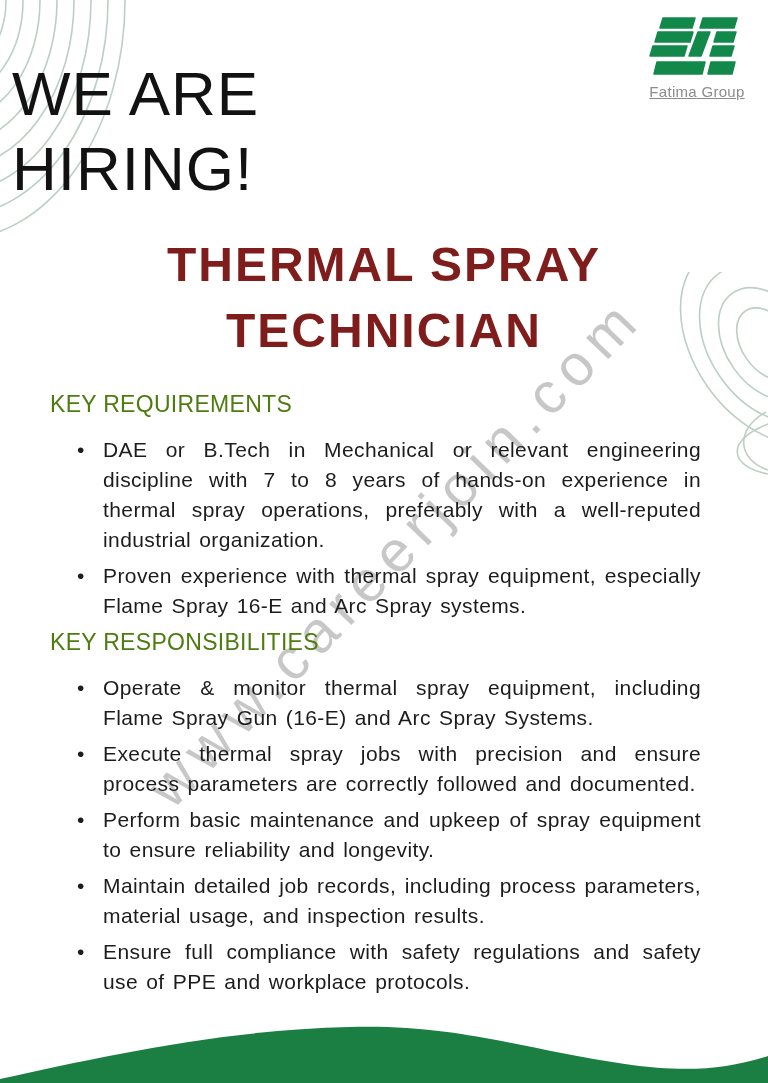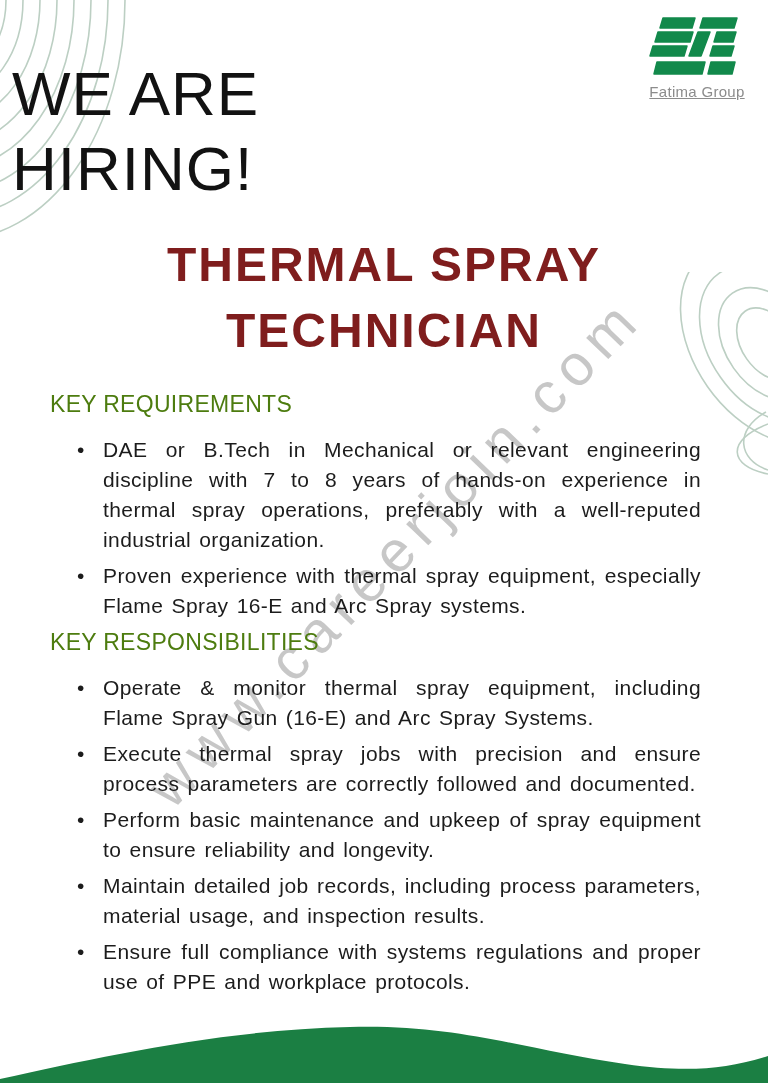--- a/index.html
+++ b/index.html
@@ -101,21 +101,21 @@
     </ul>
   </div>
 
   <div class="section sec-resp">
     <h3>KEY RESPONSIBILITIES</h3>
     <ul>
       <li>Operate &amp; monitor thermal spray equipment, including Flame Spray Gun (16-E) and Arc Spray Systems.</li>
       <li>Execute thermal spray jobs with precision and ensure process parameters are correctly followed and documented.</li>
       <li>Perform basic maintenance and upkeep of spray equipment to ensure reliability and longevity.</li>
       <li>Maintain detailed job records, including process parameters, material usage, and inspection results.</li>
-      <li>Ensure full compliance with systems regulations and proper use of PPE and workplace protocols.</li>
+      <li>Ensure full compliance with safety regulations and safety use of PPE and workplace protocols.</li>
     </ul>
   </div>
 
   <div class="watermark">www.careerjoin.com</div>
 
   <svg class="wave" viewBox="0 0 768 78" preserveAspectRatio="none">
     <path d="M0,78 L0,74 C100,52 220,25 350,22 C460,19 525,45 625,59 C688,68 725,64 768,51 L768,78 Z" fill="#1B7F43"></path>
   </svg>
 
 </div>

